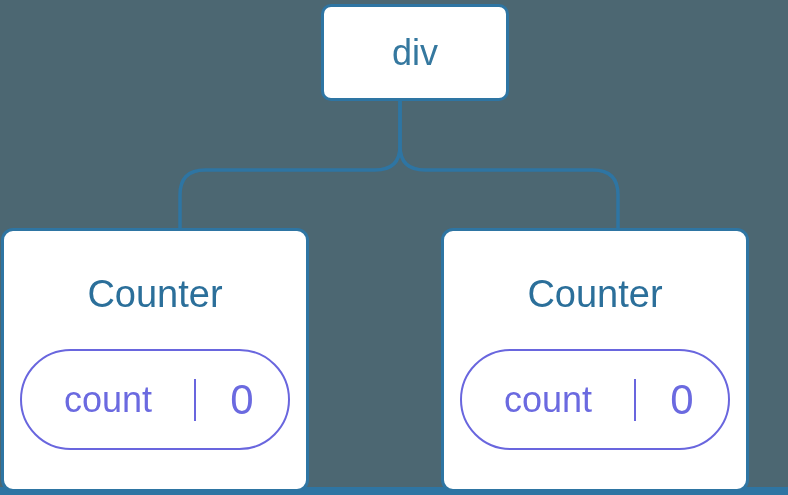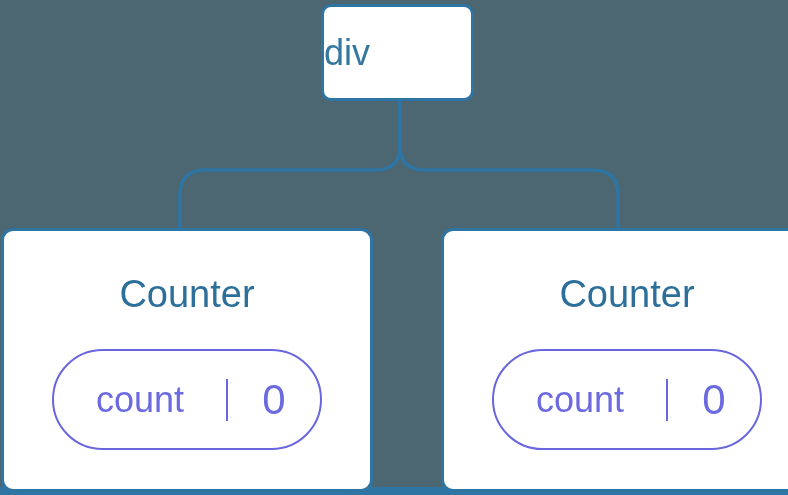--- a/index.html
+++ b/index.html
@@ -26,30 +26,30 @@
   .node {
     position: absolute;
     background: #FFFFFF;
     border: 3px solid #2E75A3;
     box-sizing: border-box;
     z-index: 1;
   }
 
   .root-node {
     left: 321px; top: 4px;
-    width: 153px; height: 97px;
+    width: 188px; height: 97px;
     border-radius: 10px;
-    display: flex; align-items: center; justify-content: flex-start;
+    display: flex; align-items: center; justify-content: center;
     font-size: 36px;
     color: #35789F;
   }
 
   .component-node {
     top: 228px;
-    width: 372px; height: 264px;
+    width: 308px; height: 264px;
     border-radius: 12px;
     display: flex; flex-direction: column; align-items: center;
   }
   .component-node.left  { left: 1px; }
   .component-node.right { left: 441px; }
 
   .component-title {
     margin-top: 44px;
     font-size: 38px;
     line-height: 38px;

